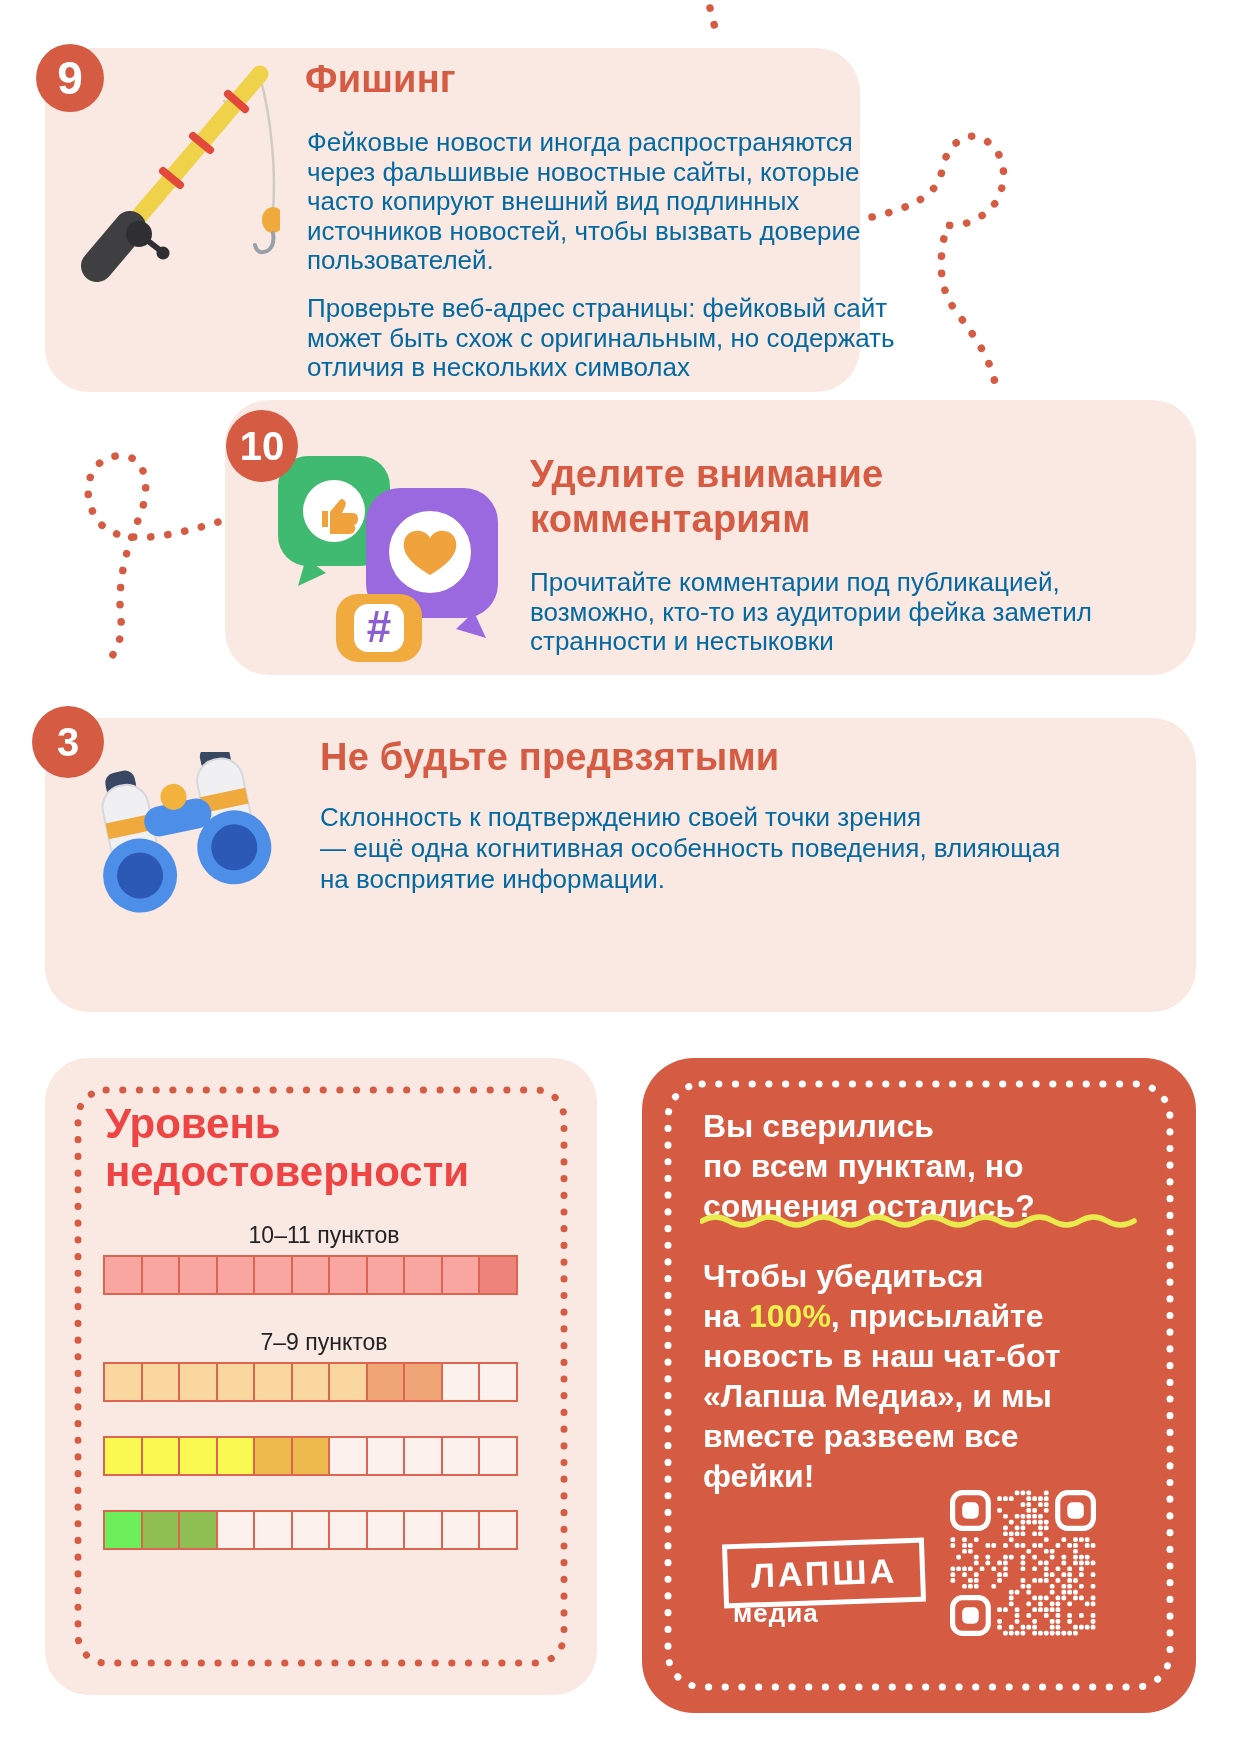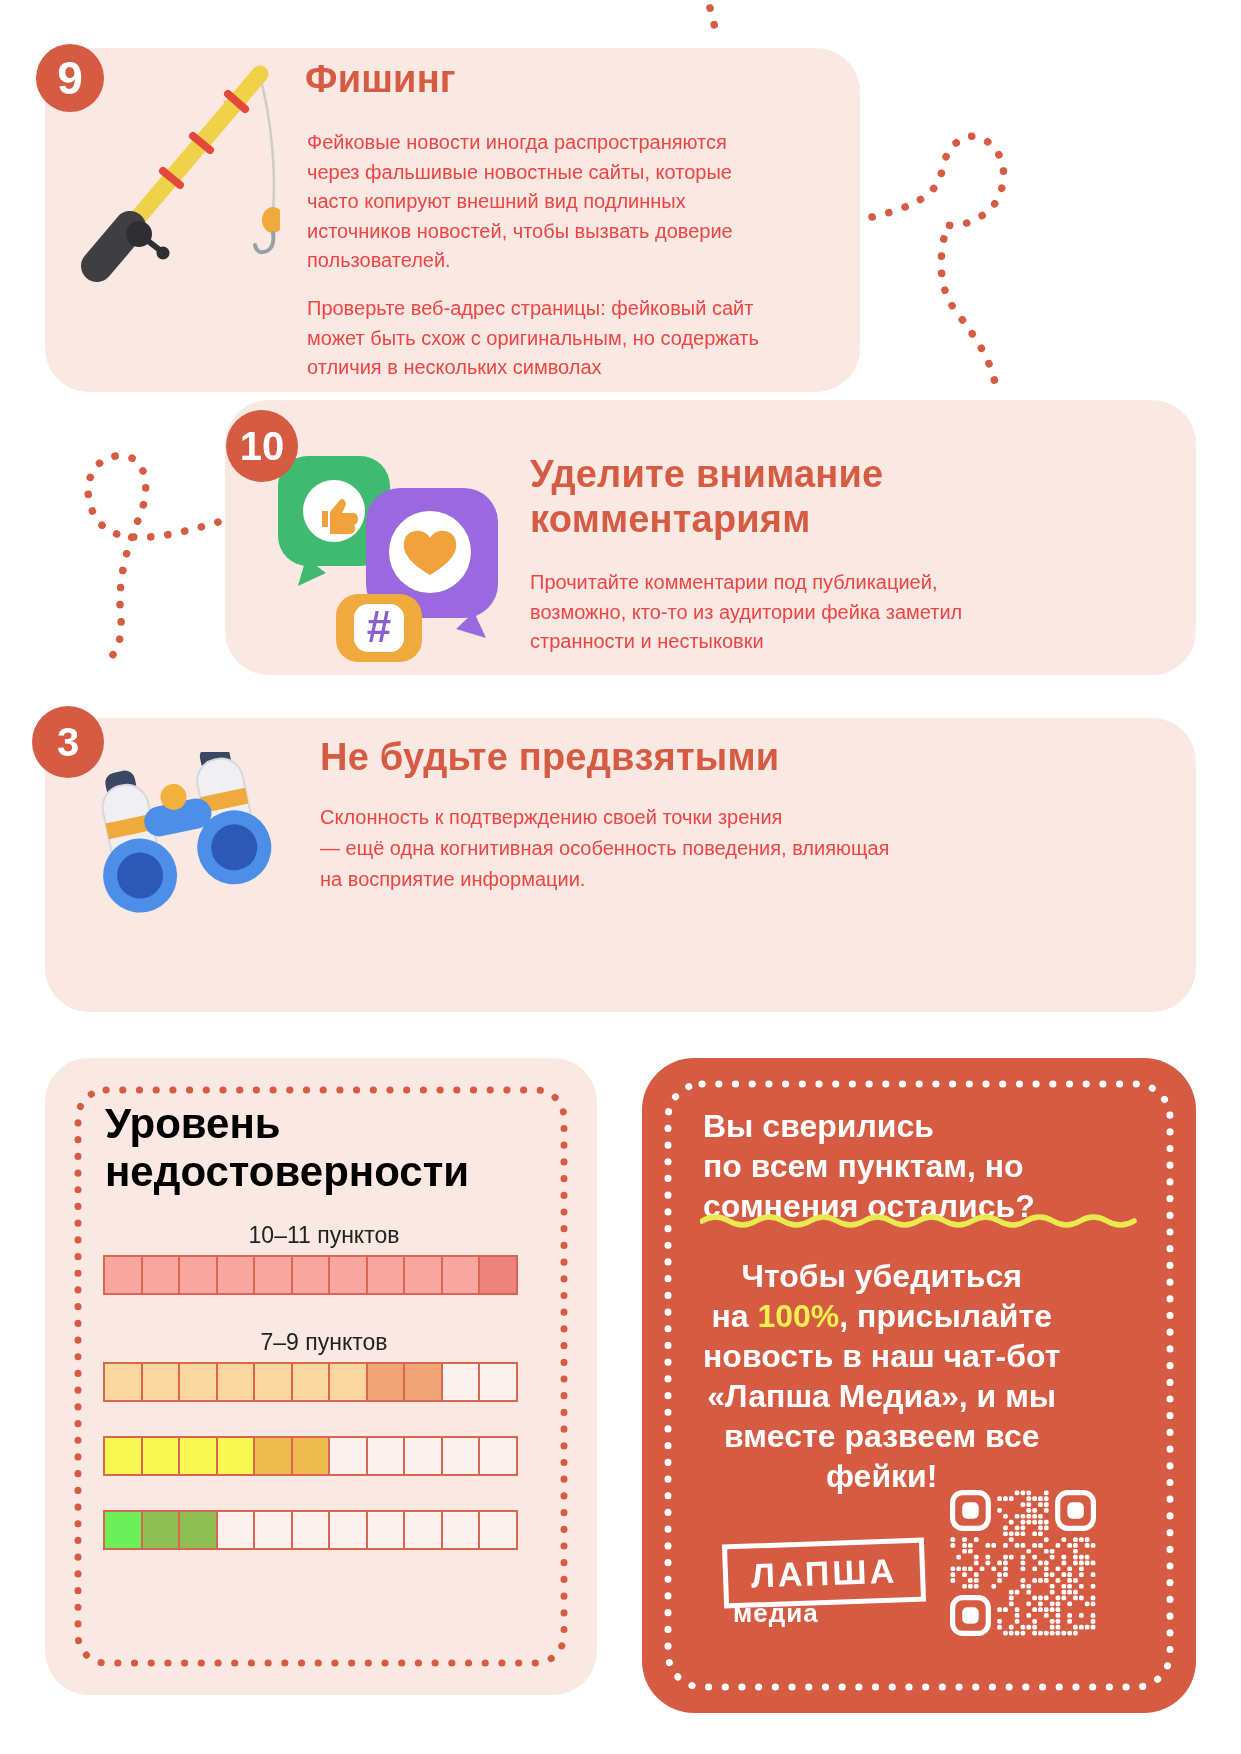--- a/index.html
+++ b/index.html
@@ -18,50 +18,50 @@
 
   .badge { position:absolute; background:#D65B43; border-radius:50%; color:#fff;
            font-weight:800; display:flex; align-items:center; justify-content:center;
            z-index:3; }
   #badge9  { left:36px;  top:44px;  width:68px; height:68px; font-size:46px; }
   #badge10 { left:226px; top:410px; width:72px; height:72px; font-size:40px; }
   #badge11 { left:32px;  top:706px; width:72px; height:72px; font-size:40px; }
 
   .sec-title { position:absolute; color:#D65B43; font-weight:800; font-size:38px;
                line-height:45px; white-space:pre-line; z-index:2; letter-spacing:.2px; }
-  .sec-body  { position:absolute; color:#ef4444; font-size:20px; line-height:29.5px;
+  .sec-body  { position:absolute; color:#0369a1; font-size:26px; line-height:29.5px;
                white-space:pre-line; z-index:2; }
 
   #title9  { left:305px; top:57px; }
   #p9a     { left:307px; top:128px; }
   #p9b     { left:307px; top:294px; }
   #title10 { left:530px; top:452px; }
   #p10     { left:530px; top:568px; }
   #title11 { left:320px; top:735px; }
   #p11a    { left:320px; top:802px; line-height:31px; }
   #p11b    { left:320px; top:906px; line-height:31px; }
 
   .illus { position:absolute; z-index:2; }
   #rodIll  { left:75px;  top:62px; }
   #bubIll  { left:278px; top:426px; }
   #binIll  { left:82px;  top:752px; }
 
-  #levelsTitle { position:absolute; left:105px; top:1100px; color:#000000; font-weight:800;
+  #levelsTitle { position:absolute; left:105px; top:1100px; color:#ef4444; font-weight:800;
                  font-size:42px; line-height:48px; white-space:pre-line; z-index:2; }
   #rows { position:absolute; left:103px; top:1222px; width:442px; z-index:2; }
   .level-label { font-size:23px; color:#222; line-height:26px; margin-bottom:7px;text-align:center; }
   .level-bar   { display:flex; margin-bottom:34px; }
   .cell { width:40px; height:40px; border:2.5px solid #DB6550; margin-left:-2.5px;
           box-sizing:border-box; }
   .cell:first-child { margin-left:0; }
 
   .cta-text { position:absolute; color:#ffffff; font-weight:800; font-size:32px;
               line-height:40px; white-space:pre-line; z-index:2; }
   #ctaHeading { left:703px; top:1106px; }
-  #ctaBody    { left:703px; top:1256px;text-align:center; }
+  #ctaBody    { left:703px; top:1256px; }
   #ctaBody .hl { color:#EFF04D; }
   #ctaWave { position:absolute; left:700px; top:1212px; z-index:2; }
 
   #logoBox { position:absolute; left:723px; top:1541px; width:192px; height:54px;
              border:5px solid #fff; transform:rotate(-2deg); color:#fff; font-weight:800;
              font-size:34px; letter-spacing:3px; display:flex; align-items:center;
              justify-content:center; z-index:2; }
   #logoSub { position:absolute; left:733px; top:1598px; color:#fff; font-weight:700;
              font-size:26px; letter-spacing:1px; z-index:2; }
   #qr { position:absolute; left:950px; top:1490px; z-index:2; }

